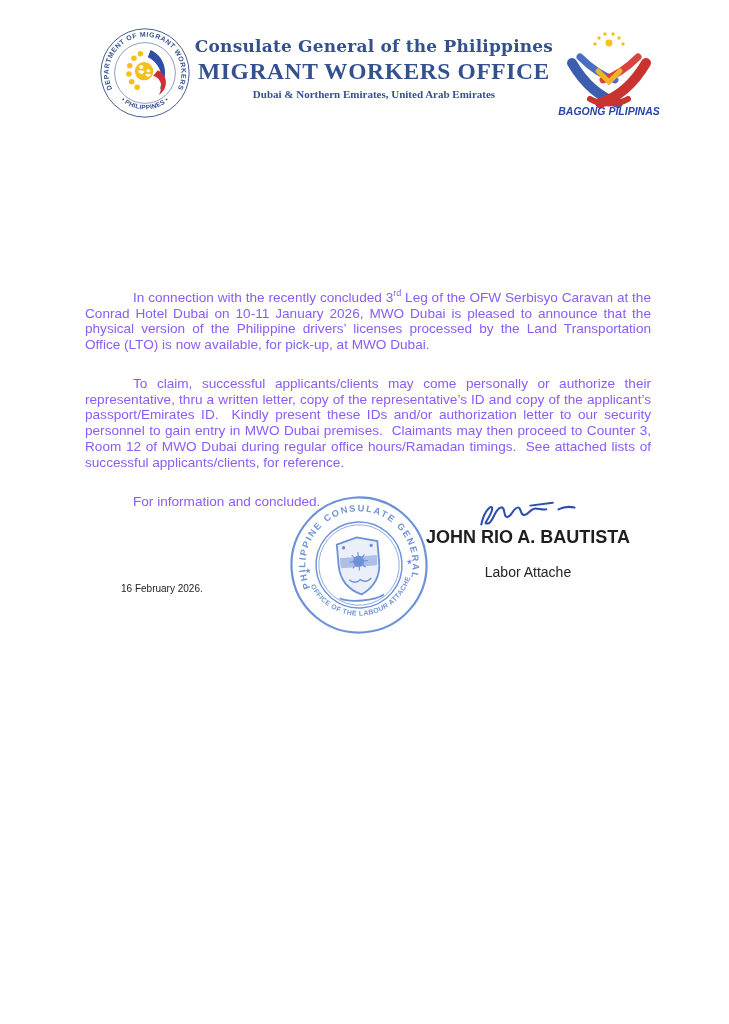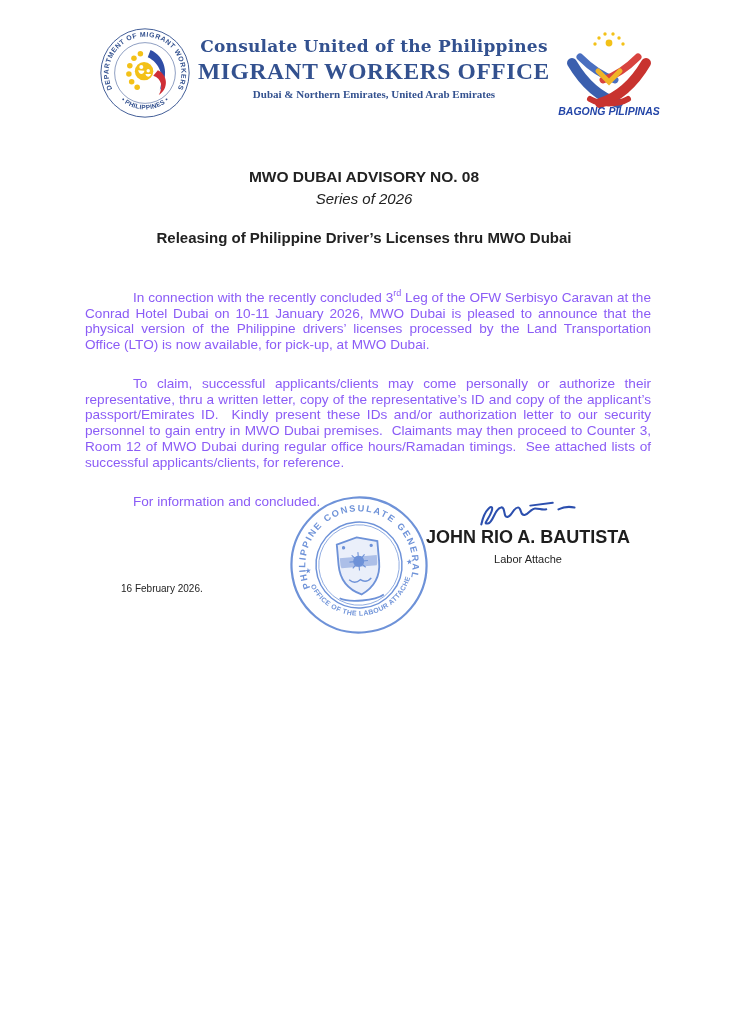--- a/index.html
+++ b/index.html
@@ -26,21 +26,21 @@
     font-size:13.6px;line-height:15.9px;text-align:justify;text-indent:48px;color:#8b5cf6;
   }
   .p1{top:276px;}
   .p2{top:362px;}
   .p3{top:480px;text-align:left;}
   sup{font-size:9px;line-height:0;}
   
   .sig-scribble{position:absolute;left:470px;top:499px;width:112px;height:32px;}
   .sig-block{position:absolute;left:423px;top:527px;width:210px;text-align:center;}
   .sig-name{font-weight:bold;font-size:18px;color:#1e1e1e;}
-  .sig-title{font-size:11px;margin-top:5px;color:#242424;}
+  .sig-title{font-size:14px;margin-top:16px;color:#242424;}
   .date-line{position:absolute;left:121px;top:583px;font-size:10px;color:#242424;}
   
   .stamp{position:absolute;left:285px;top:491px;width:148px;height:148px;opacity:.82;transform:rotate(-5deg);}
 </style>
 </head>
 <body>
 
 <div class="page">
 
   <div>
@@ -72,21 +72,21 @@
 
       <text font-family="Liberation Sans, sans-serif" font-size="7.5" font-weight="bold" fill="#33518f" letter-spacing="0.6">
         <textPath href="#dmwTop" startOffset="50%" text-anchor="middle">DEPARTMENT OF MIGRANT WORKERS</textPath>
       </text>
       <text font-family="Liberation Sans, sans-serif" font-size="7" font-weight="bold" fill="#33518f" letter-spacing="0.3">
         <textPath href="#dmwBottom" startOffset="50%" text-anchor="middle">• PHILIPPINES •</textPath>
       </text>
     </svg>
 
     <div class="lh-center">
-      <div class="lh-line1">Consulate United of the Philippines</div>
+      <div class="lh-line1">Consulate General of the Philippines</div>
       <div class="lh-line2">MIGRANT WORKERS OFFICE</div>
       <div class="lh-line3">Dubai &amp; Northern Emirates, United Arab Emirates</div>
     </div>
 
     <svg class="lh-right" viewBox="0 0 114 90">
       <g>
         <circle cx="57" cy="14" r="3.4" fill="#f3c118"></circle>
         <circle cx="47" cy="9" r="1.7" fill="#f3c118"></circle>
         <circle cx="53" cy="5" r="1.7" fill="#f3c118"></circle>
         <circle cx="61" cy="5" r="1.7" fill="#f3c118"></circle>
@@ -99,25 +99,20 @@
         <path d="M 94,34 C 81,56 64,69 48,74" stroke="#c8332f" stroke-width="10"></path>
         <path d="M 28,28 C 41,41 51,47 63,51" stroke="#4a6fc0" stroke-width="7"></path>
         <path d="M 86,28 C 73,41 63,47 51,51" stroke="#d8433f" stroke-width="7"></path>
         <path d="M 46,42 L 57,53 L 68,42" stroke="#f0b428" stroke-width="5"></path>
         <path d="M 38,70 C 48,76 66,76 76,70" stroke="#c8332f" stroke-width="6"></path>
       </g>
       <text x="57" y="86" text-anchor="middle" font-family="Liberation Sans, sans-serif" font-size="10.5" font-weight="bold" font-style="italic" fill="#2446a8">BAGONG PILIPINAS</text>
     </svg>
   </div>
 
-  <div class="titleblock">
-    <div class="title-1">MWO DUBAI ADVISORY NO. 08</div>
-    <div class="title-2">Series of 2026</div>
-    <div class="title-subject">Releasing of Philippine Driver’s Licenses thru MWO Dubai</div>
-  </div>
 
   <p class="para p1"><span>In connection with the recently concluded 3</span><sup>rd</sup><span> Leg of the OFW Serbisyo Caravan at the Conrad Hotel Dubai on 10-11 January 2026, MWO Dubai is pleased to announce that the physical version of the Philippine drivers’ licenses processed by the Land Transportation Office (LTO) is now available, for pick-up, at MWO Dubai.</span></p>
 
   <p class="para p2">To claim, successful applicants/clients may come personally or authorize their representative, thru a written letter, copy of the representative’s ID and copy of the applicant’s passport/Emirates ID.&nbsp; Kindly present these IDs and/or authorization letter to our security personnel to gain entry in MWO Dubai premises.&nbsp; Claimants may then proceed to Counter 3, Room 12 of MWO Dubai during regular office hours/Ramadan timings.&nbsp; See attached lists of successful applicants/clients, for reference.</p>
 
   <p class="para p3">For information and concluded.</p>
 
   <svg class="stamp" viewBox="0 0 160 160">
     <defs>
       <path id="stampTop" d="M 29.8,109 A 58,58 0 1 1 130.2,109" fill="none"></path>

